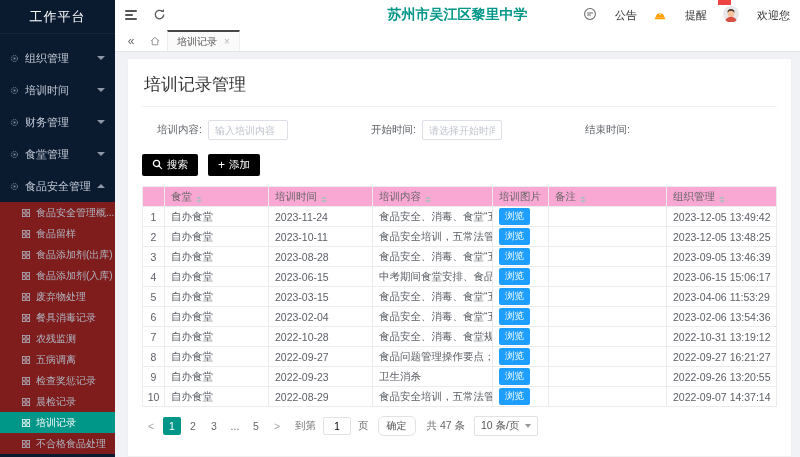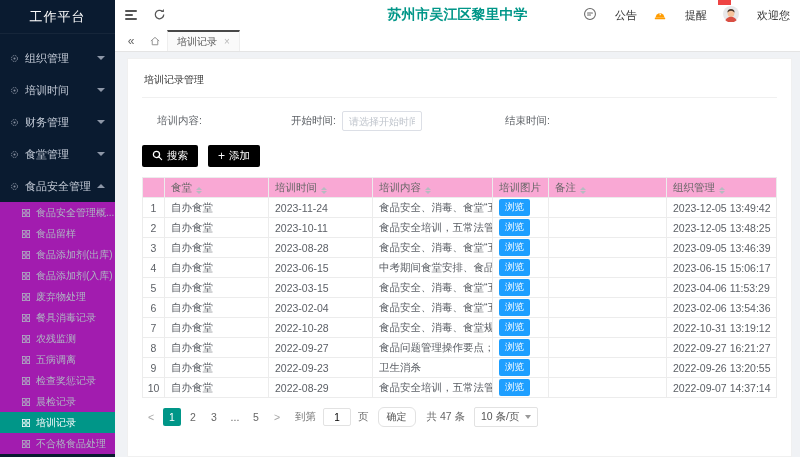--- a/index.html
+++ b/index.html
@@ -9,21 +9,21 @@
 
   
   .sidebar { position:absolute; left:0; top:0; width:115px; height:457px; background:#0a1b30; color:#c3cad6; overflow:hidden; }
   .side-title { height:34px; line-height:34px; text-align:center; color:#fff; font-size:13px; letter-spacing:1px; border-bottom:1px solid rgba(255,255,255,.05); }
   .menu-list { padding-top:8px; }
   .menu-item { height:32px; display:flex; align-items:center; padding:0 10px; gap:6px; cursor:pointer; font-size:11px; }
   .menu-item .mlabel { flex:1; white-space:nowrap; overflow:hidden; }
   .gear svg { display:block; }
   .caret { width:0; height:0; border-left:4px solid transparent; border-right:4px solid transparent; border-top:4px solid #8d97a7; }
   .caret.up { border-top:none; border-bottom:4px solid #8d97a7; }
-  .submenu-list { background:#a21caf; }
+  .submenu-list { background:#7f1d1d; }
   .sub-item { height:21px; display:flex; align-items:center; gap:6px; padding-left:22px; font-size:10px; color:#aeb6c2; cursor:pointer; white-space:nowrap; }
   .sub-item .grid svg { display:block; }
   .sub-item.active { background:#009688; color:#fff; }
 
   
   .main { position:absolute; left:115px; top:0; right:0; bottom:0; }
   .topbar { height:30px; background:#fff; display:flex; align-items:center; padding:0 10px; position:relative; }
   .fold { display:inline-flex; flex-direction:column; gap:2px; cursor:pointer; margin-right:16px; }
   .fold i { display:block; height:2px; background:#555; border-radius:1px; }
   .fold i:nth-child(1){ width:12px; } .fold i:nth-child(2){ width:8px; } .fold i:nth-child(3){ width:12px; }
@@ -34,21 +34,21 @@
   .red-flag { position:absolute; left:603px; top:0; width:13px; height:5px; background:#ee4444; }
 
   .tabbar { height:22px; background:#fff; border-bottom:1px solid #e4e4e4; display:flex; align-items:stretch; padding-left:4px; }
   .tab-tool { width:24px; display:flex; align-items:center; justify-content:center; color:#666; cursor:pointer; font-size:12px; }
   .tab { display:flex; align-items:center; gap:7px; padding:0 9px; font-size:10px; color:#555; background:#fafafa;
          border-top:2px solid #474747; border-left:1px solid #eee; border-right:1px solid #eee; cursor:pointer; }
   .tab-close { color:#b9b9b9; font-size:10px; cursor:pointer; }
 
   .content { position:absolute; left:0; right:0; top:52px; bottom:0; background:#f0f2f5; padding:6px 8px 0 12px; }
   .card { background:#fff; height:100%; padding:10px 14px 0 14px; border:1px solid #f0f0f0; }
-  .page-title { font-size:10px; color:#333; padding:4px 2px 10px 2px; border-bottom:1px solid #f0f0f0; }
+  .page-title { font-size:17px; color:#333; padding:4px 2px 10px 2px; border-bottom:1px solid #f0f0f0; }
 
   .filters { display:flex; align-items:center; margin:13px 0 0 2px; }
   .fgroup { display:flex; align-items:center; margin-right:70px; }
   .fgroup label { width:58px; text-align:right; color:#5f6368; font-size:10.5px; margin-right:6px; white-space:nowrap; }
   .fgroup input { width:80px; height:20px; border:1px solid #dcdfe6; border-radius:2px; padding:0 6px; font-size:10px; color:#333; outline:none;
                   font-family:"Liberation Sans","DejaVu Sans",sans-serif; }
   .fgroup input::placeholder { color:#bfc4cc; }
 
   .btn-row { margin-top:14px; display:flex; gap:10px; }
   .btn { height:22px; background:#000000; border:none; border-radius:2px; color:#fff; font-size:10.5px;
@@ -338,20 +338,21 @@
       </span>
     </div>
 
     <div class="content">
       <div class="card">
         <div class="page-title">培训记录管理</div>
 
         <div class="filters">
           <div class="fgroup">
             <label>培训内容:</label>
+            <input type="text" placeholder="输入培训内容" style="">
           </div>
           <div class="fgroup">
             <label>开始时间:</label>
             <input type="text" placeholder="请选择开始时间" style="">
           </div>
           <div class="fgroup">
             <label>结束时间:</label>
           </div>
         </div>
 

